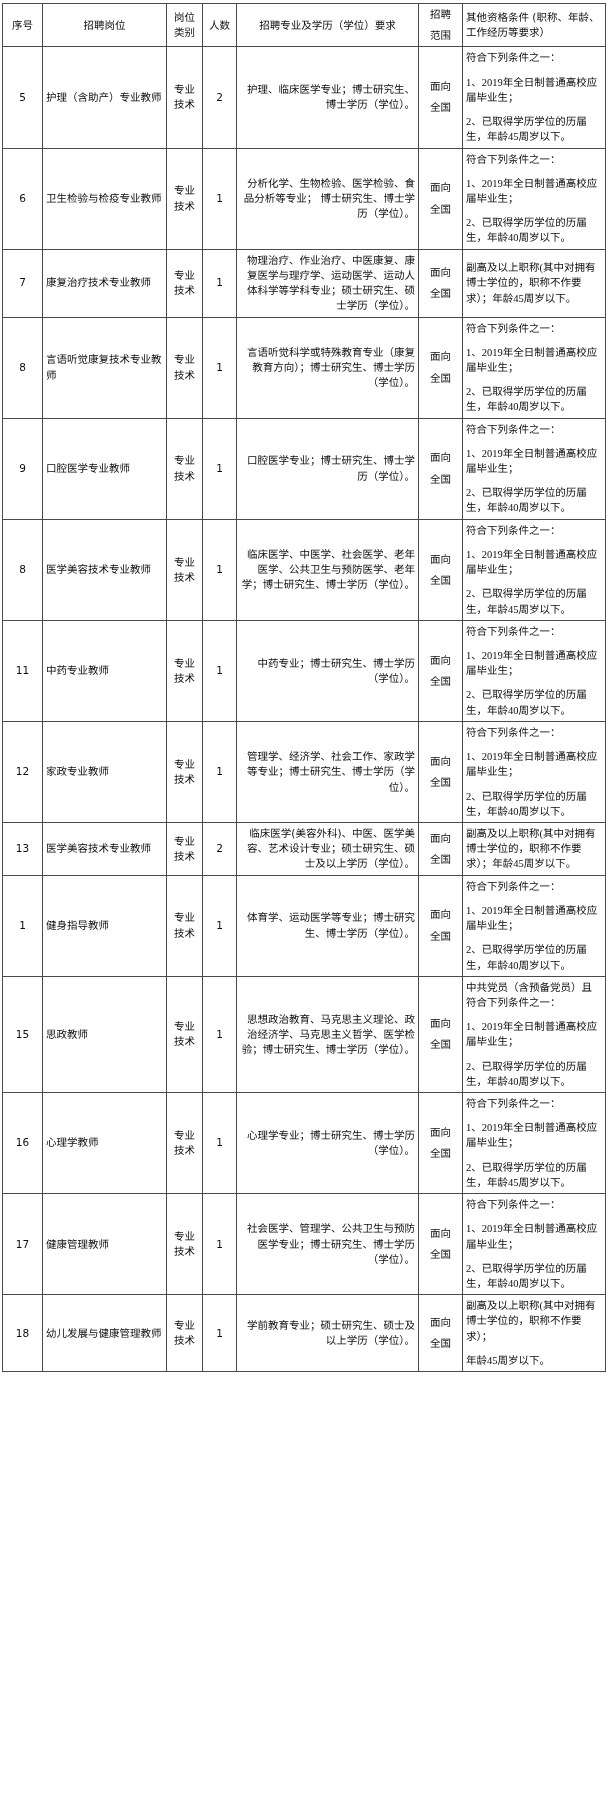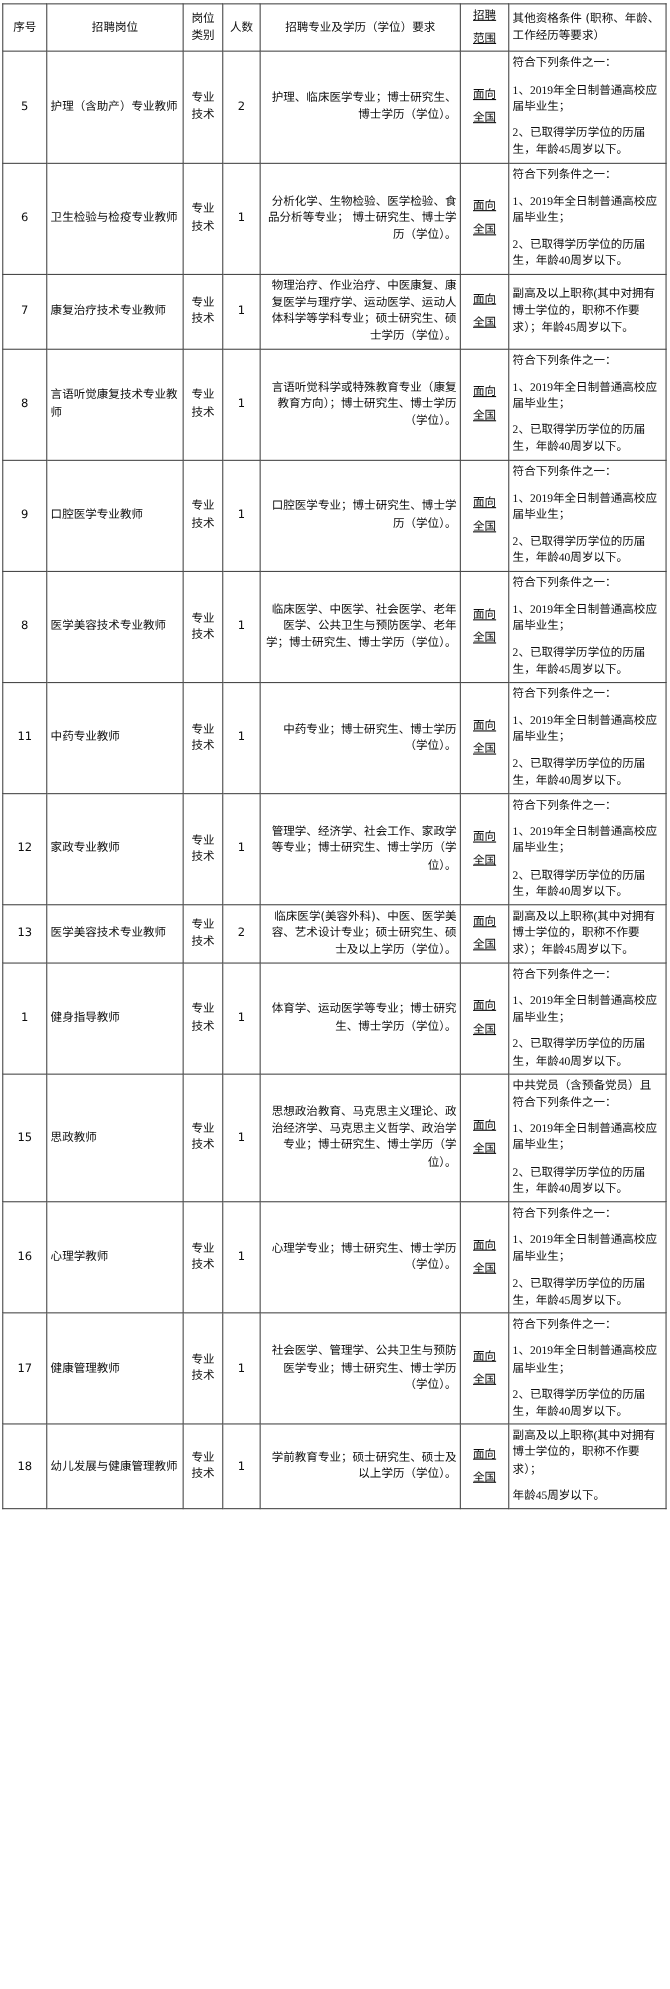--- a/index.html
+++ b/index.html
@@ -76,21 +76,21 @@
   td.type, td.scope {
     line-height: 1.5;
   }
   .cond-line {
     margin: 0;
     font-family: Liberation Serif, serif;
   }
   .cond-line + .cond-line {
     margin-top: 9px;
   }
-  .scope-line { display: block; text-decoration: underline; }
+  .scope-line { display: block; }
   .scope-line + .scope-line { margin-top: 6px; }
   .type-line { display: block; }
 </style>
 </head>
 <body>
 
 <div id="sheet">
   <table class="recruit">
     <colgroup>
       <col class="c-seq">
@@ -306,21 +306,21 @@
           </td>
         </tr>
         <tr>
           <td class="seq">15</td>
           <td class="post">思政教师</td>
           <td class="type">
             <span class="type-line">专业</span>
             <span class="type-line">技术</span>
           </td>
           <td class="num">1</td>
-          <td class="major">思想政治教育、马克思主义理论、政治经济学、马克思主义哲学、政治学专业；博士研究生、博士学历（学位）。</td>
+          <td class="major">思想政治教育、马克思主义理论、政治经济学、马克思主义哲学、医学检验；博士研究生、博士学历（学位）。</td>
           <td class="scope">
             <span class="scope-line">面向</span>
             <span class="scope-line">全国</span>
           </td>
           <td class="other">
             <div class="cond-line">中共党员（含预备党员）且符合下列条件之一：</div>
             <div class="cond-line">1、2019年全日制普通高校应届毕业生；</div>
             <div class="cond-line">2、已取得学历学位的历届生，年龄40周岁以下。</div>
           </td>
         </tr>

